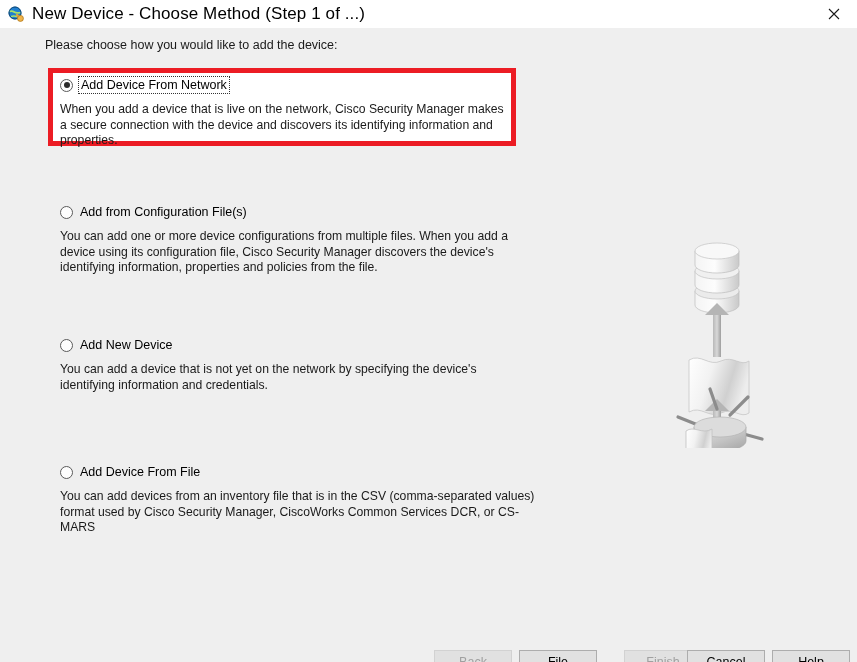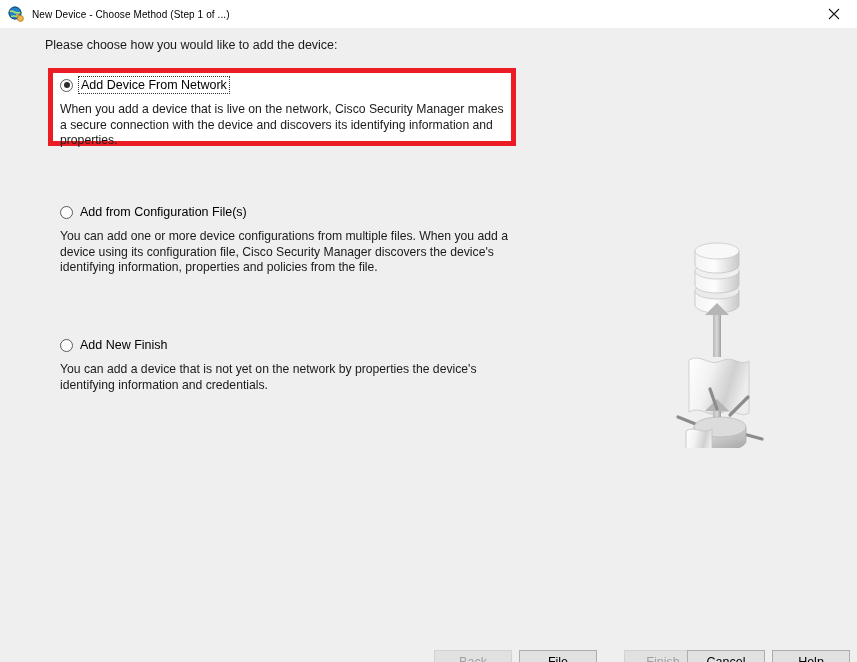--- a/index.html
+++ b/index.html
@@ -30,21 +30,21 @@
   }
   .titlebar-icon {
     width: 16px;
     height: 16px;
     margin-left: 8px;
     margin-right: 8px;
     flex: 0 0 auto;
     position: relative;
   }
   .titlebar-title {
-    font-size: 10px;
+    font-size: 17px;
     color: #000;
     letter-spacing: 0.1px;
     white-space: nowrap;
   }
   .titlebar-close {
     position: absolute;
     right: 0; top: 0;
     width: 46px;
     height: 28px;
     display: flex;
@@ -234,25 +234,32 @@
     <div class="option-row">
       <span class="radio checked"></span>
       <span class="opt-label focused">Add Device From Network</span>
     </div>
     <div class="opt-desc">When you add a device that is live on the network, Cisco Security Manager makes a secure connection with the device and discovers its identifying information and properties.</div>
   </div>
 
   <div class="option" id="option-new">
     <div class="option-row">
       <span class="radio"></span>
-      <span class="opt-label">Add New Finish</span>
+      <span class="opt-label">Add New Device</span>
     </div>
-    <div class="opt-desc">You can add a device that is not yet on the network by properties the device's identifying information and credentials.</div>
-  </div>
-
+    <div class="opt-desc">You can add a device that is not yet on the network by specifying the device's identifying information and credentials.</div>
+  </div>
+
+  <div class="option" id="option-file">
+    <div class="option-row">
+      <span class="radio"></span>
+      <span class="opt-label">Add Device From File</span>
+    </div>
+    <div class="opt-desc">You can add devices from an inventory file that is in the CSV (comma-separated values) format used by Cisco Security Manager, CiscoWorks Common Services DCR, or CS-MARS</div>
+  </div>
 
   <div class="illustration">
     <svg width="150" height="235" viewBox="0 0 150 235">
       <defs>
         <linearGradient id="discG" x1="0" y1="0" x2="1" y2="0">
           <stop offset="0%" stop-color="#f4f4f4"></stop>
           <stop offset="45%" stop-color="#fdfdfd"></stop>
           <stop offset="100%" stop-color="#c9c9c9"></stop>
         </linearGradient>
         <linearGradient id="shaftG" x1="0" y1="0" x2="1" y2="0">

